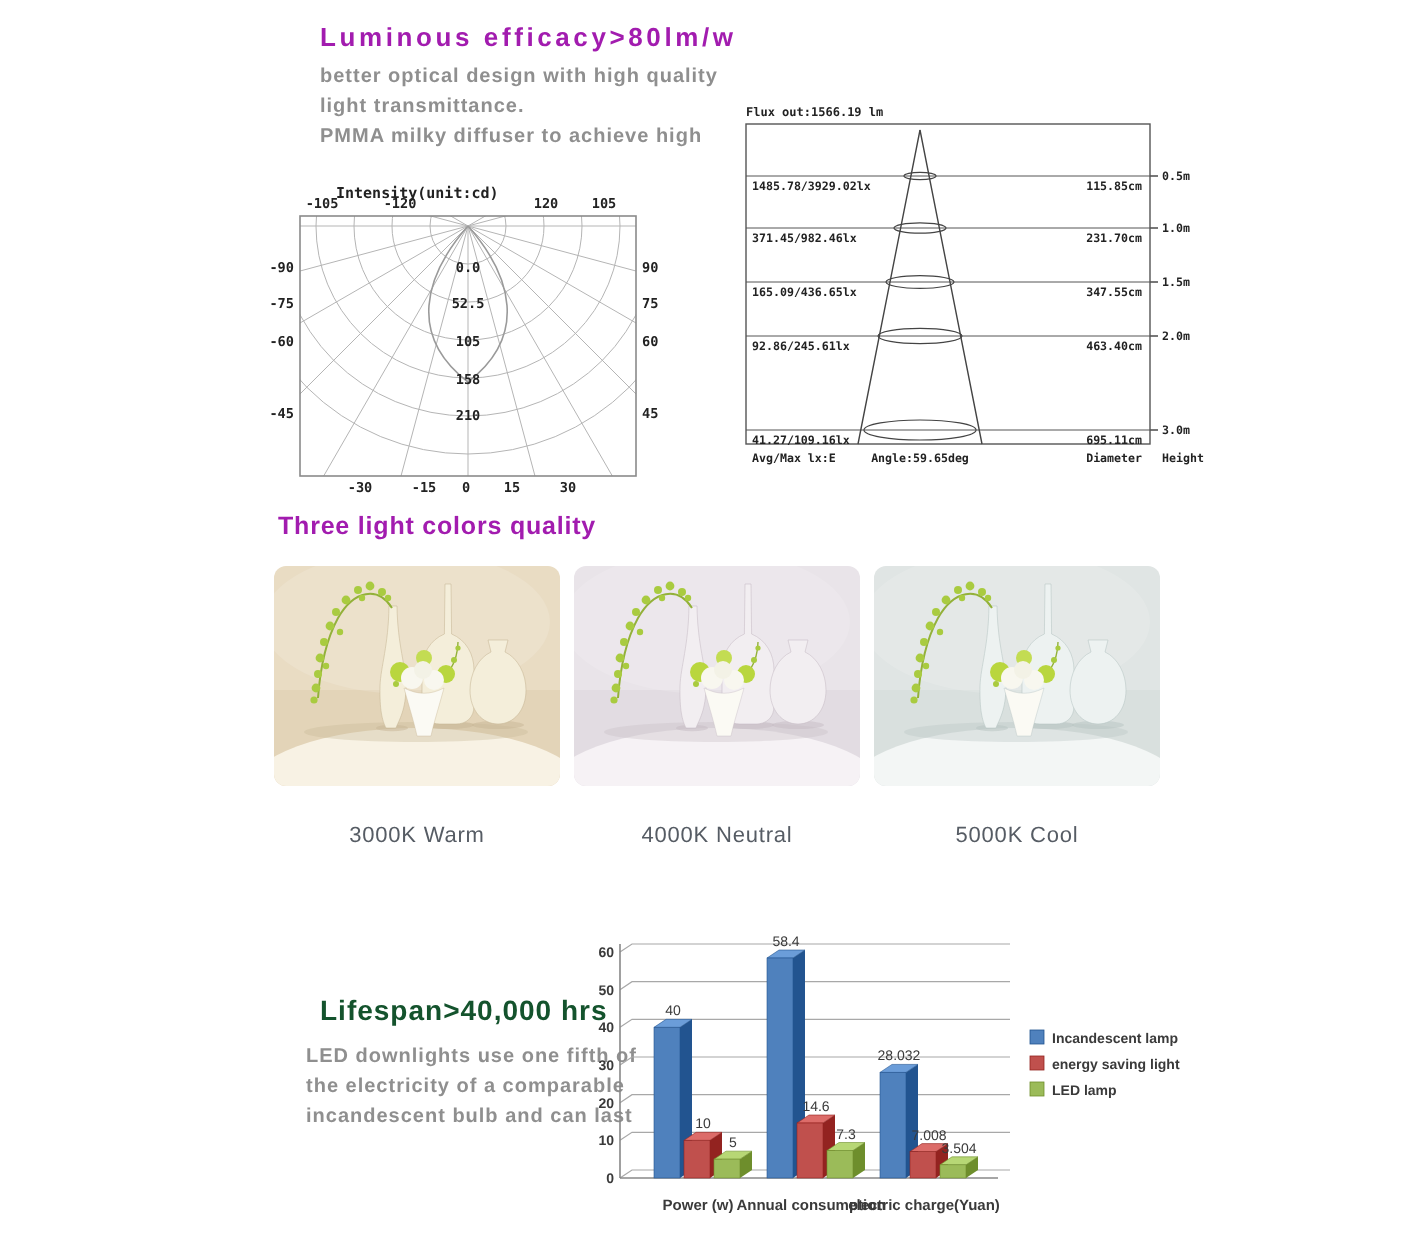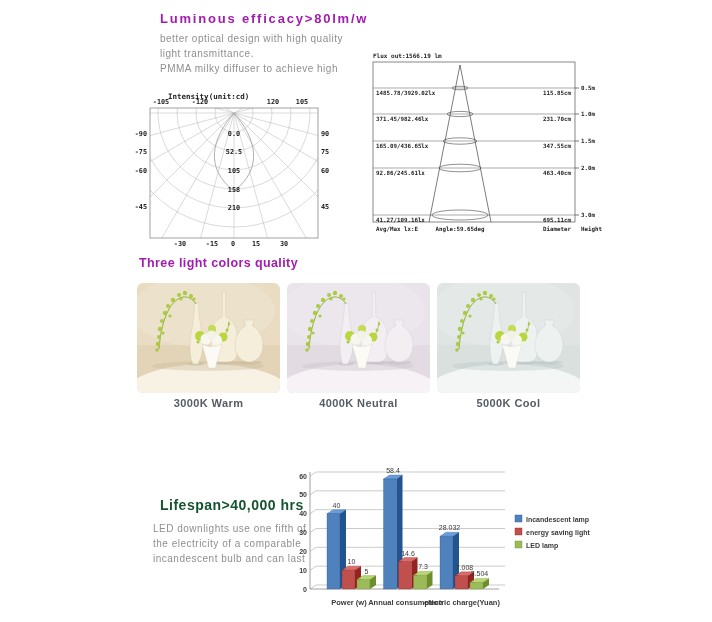--- a/index.html
+++ b/index.html
@@ -1,26 +1,26 @@
 <!DOCTYPE html>
 <html><head>
 <meta charset="utf-8">
 <style>
   html,body{margin:0;padding:0;background:#fff;}
   .page{position:relative;width:712px;height:622px;background:#ffffff;font-family:"Liberation Sans",sans-serif;overflow:hidden;}
   .abs{position:absolute;}
   .coral{color:#a21caf;font-weight:bold;}
-  .body-line{font-size:10px;color:#8f8f8f;letter-spacing:.5px;line-height:15px;white-space:nowrap;}
+  .body-line{font-size:10px;color:#8f8f8f;letter-spacing:.5px;line-height:15px;white-space:nowrap;font-weight:bold;}
   .diag text{font-family:"DejaVu Sans Mono",monospace;font-weight:bold;fill:#222;}
   #barchart text{font-family:"Liberation Sans",sans-serif;fill:#3a3a3a;}
   .cards{position:absolute;left:137px;top:283px;display:flex;gap:7px;}
   .card{width:143px;}
   .photo{width:143px;height:110px;border-radius:6px;overflow:hidden;}
   .photo svg{display:block;}
-  .caption{margin-top:4px;text-align:center;font-size:11px;font-weight:bold;color:#565c64;letter-spacing:.4px;}
+  .caption{margin-top:19px;text-align:center;font-size:11px;font-weight:normal;color:#565c64;letter-spacing:.4px;}
 </style>
 </head>
 <body>
 
 <div class="page">
 
   <div class="abs coral" style="left:160px;top:11px;font-size:13px;letter-spacing:1.8px;">Luminous efficacy&gt;80lm/w</div>
   <div class="abs" style="left:160px;top:31px;">
     <div class="body-line">better optical design with high quality</div>
     <div class="body-line">light transmittance.</div>

